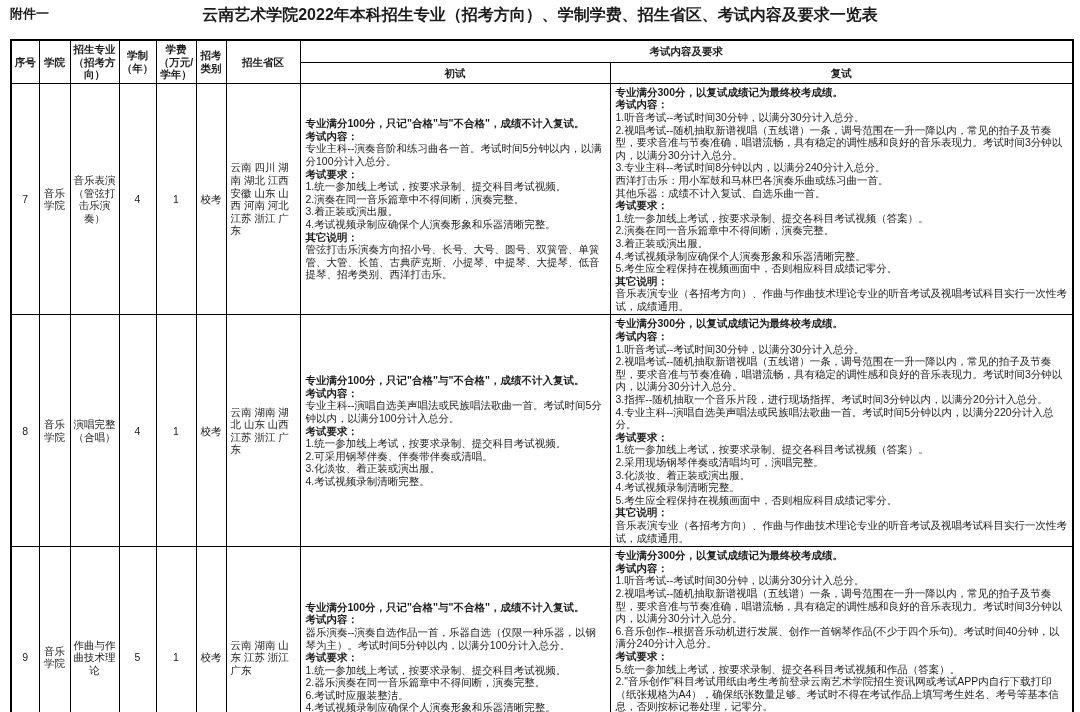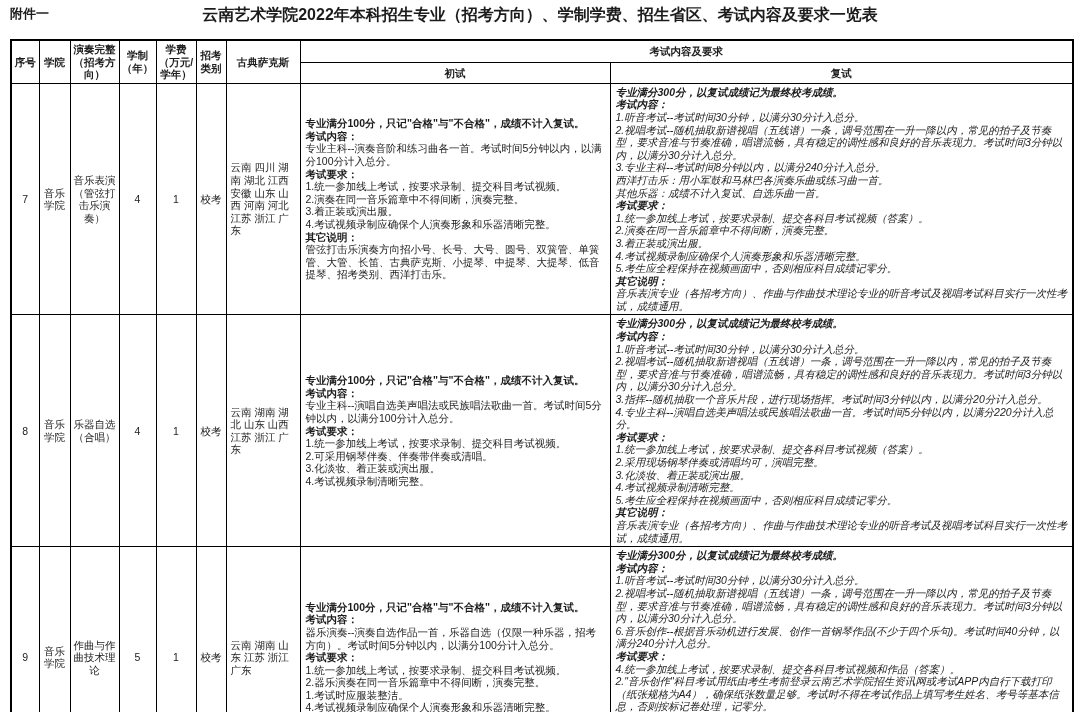--- a/index.html
+++ b/index.html
@@ -36,21 +36,21 @@
   thead tr.h2{height:18px;padding-left:7px;}
   tbody tr:nth-child(1){height:220px;}
   tbody tr:nth-child(2){height:200px;}
   tbody tr:nth-child(3){height:222px;}
   td.c-seq,td.c-college,td.c-major,td.c-years,td.c-tuition,td.c-category{
     text-align:center;
   }
   td.c-provinces{text-align:left;padding:1px 4px;}
   td.c-exam{text-align:left;padding:2px 5px;}
   td.c-first_round{vertical-align:middle;}
-  td.c-second_round{vertical-align:top;font-style:italic;}
+  td.c-second_round{vertical-align:top;}
   .line{margin:0;}
   .line.bold{font-weight:bold;}
 </style>
 </head>
 <body>
 
 <div class="topbar">
   <div class="attachment">附件一</div>
   <div class="doc-title">云南艺术学院2022年本科招生专业（招考方向）、学制学费、招生省区、考试内容及要求一览表</div>
 </div>
@@ -64,25 +64,25 @@
       <col style="width:40px">
       <col style="width:30px">
     <col style="width:74px">
       <col style="width:310px">
       <col style="width:463px">
   </colgroup>
   <thead>
     <tr class="h1">
       <th rowspan="2">序号</th>
       <th rowspan="2">学院</th>
-      <th rowspan="2">演奏完整（招考方向）</th>
+      <th rowspan="2">招生专业（招考方向）</th>
       <th rowspan="2">学制（年）</th>
       <th rowspan="2">学费（万元/学年）</th>
       <th rowspan="2">招考类别</th>
-      <th rowspan="2">古典萨克斯</th>
+      <th rowspan="2">招生省区</th>
       <th colspan="2">考试内容及要求</th>
     </tr>
     <tr class="h2">
       <th>初试</th>
       <th>复试</th>
     </tr>
   </thead>
   <tbody>
       <tr>
         <td class="c-seq">7</td>
@@ -118,21 +118,21 @@
           <div class="line">3.着正装或演出服。</div>
           <div class="line">4.考试视频录制应确保个人演奏形象和乐器清晰完整。</div>
           <div class="line">5.考生应全程保持在视频画面中，否则相应科目成绩记零分。</div>
           <div class="line bold">其它说明：</div>
           <div class="line">音乐表演专业（各招考方向）、作曲与作曲技术理论专业的听音考试及视唱考试科目实行一次性考试，成绩通用。</div>
         </td>
       </tr>
       <tr>
         <td class="c-seq">8</td>
         <td class="c-college">音乐学院</td>
-        <td class="c-major">乐器自选（合唱）</td>
+        <td class="c-major">演唱完整（合唱）</td>
         <td class="c-years">4</td>
         <td class="c-tuition">1</td>
         <td class="c-category">校考</td>
         <td class="c-provinces">云南 湖南 湖北 山东 山西 江苏 浙江 广东</td>
         <td class="c-exam c-first_round">
           <div class="line bold">专业满分100分，只记"合格"与"不合格"，成绩不计入复试。</div>
           <div class="line bold">考试内容：</div>
           <div class="line">专业主科--演唱自选美声唱法或民族唱法歌曲一首。考试时间5分钟以内，以满分100分计入总分。</div>
           <div class="line bold">考试要求：</div>
           <div class="line">1.统一参加线上考试，按要求录制、提交科目考试视频。</div>
@@ -161,33 +161,33 @@
         <td class="c-seq">9</td>
         <td class="c-college">音乐学院</td>
         <td class="c-major">作曲与作曲技术理论</td>
         <td class="c-years">5</td>
         <td class="c-tuition">1</td>
         <td class="c-category">校考</td>
         <td class="c-provinces">云南 湖南 山东 江苏 浙江 广东</td>
         <td class="c-exam c-first_round">
           <div class="line bold">专业满分100分，只记"合格"与"不合格"，成绩不计入复试。</div>
           <div class="line bold">考试内容：</div>
-          <div class="line">器乐演奏--演奏自选作品一首，乐器自选（仅限一种乐器，招考方向）。考试时间5分钟以内，以满分100分计入总分。</div>
+          <div class="line">器乐演奏--演奏自选作品一首，乐器自选（仅限一种乐器，以钢琴为主）。考试时间5分钟以内，以满分100分计入总分。</div>
           <div class="line bold">考试要求：</div>
           <div class="line">1.统一参加线上考试，按要求录制、提交科目考试视频。</div>
           <div class="line">2.器乐演奏在同一音乐篇章中不得间断，演奏完整。</div>
-          <div class="line">1.考试时应服装整洁。</div>
+          <div class="line">6.考试时应服装整洁。</div>
           <div class="line">4.考试视频录制应确保个人演奏形象和乐器清晰完整。</div>
         </td>
         <td class="c-exam c-second_round">
           <div class="line bold">专业满分300分，以复试成绩记为最终校考成绩。</div>
           <div class="line bold">考试内容：</div>
           <div class="line">1.听音考试--考试时间30分钟，以满分30分计入总分。</div>
           <div class="line">2.视唱考试--随机抽取新谱视唱（五线谱）一条，调号范围在一升一降以内，常见的拍子及节奏型，要求音准与节奏准确，唱谱流畅，具有稳定的调性感和良好的音乐表现力。考试时间3分钟以内，以满分30分计入总分。</div>
           <div class="line">6.音乐创作--根据音乐动机进行发展、创作一首钢琴作品(不少于四个乐句)。考试时间40分钟，以满分240分计入总分。</div>
           <div class="line bold">考试要求：</div>
-          <div class="line">4.统一参加线上考试，按要求录制、提交各科目考试视频和作品（答案）。</div>
+          <div class="line">5.统一参加线上考试，按要求录制、提交各科目考试视频和作品（答案）。</div>
           <div class="line">2."音乐创作"科目考试用纸由考生考前登录云南艺术学院招生资讯网或考试APP内自行下载打印（纸张规格为A4），确保纸张数量足够。考试时不得在考试作品上填写考生姓名、考号等基本信息，否则按标记卷处理，记零分。</div>
           <div class="line">3.考生应全程保持在视频画面中，否则相应科目成绩记零分。</div>
         </td>
       </tr>
     </tbody>
 </table>
 
 </body></html>

